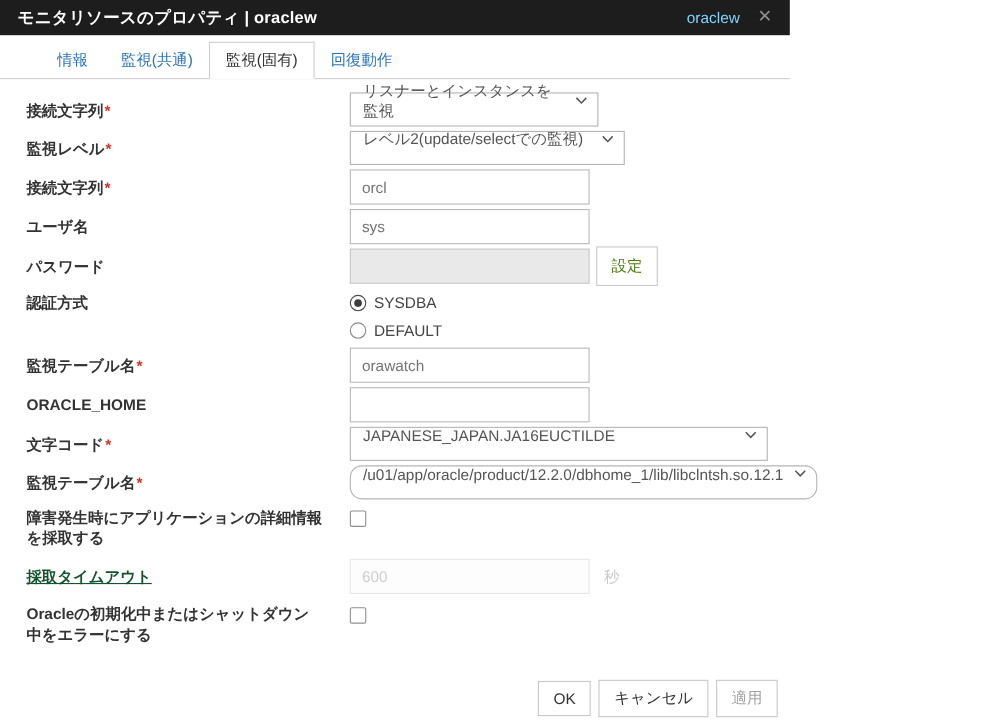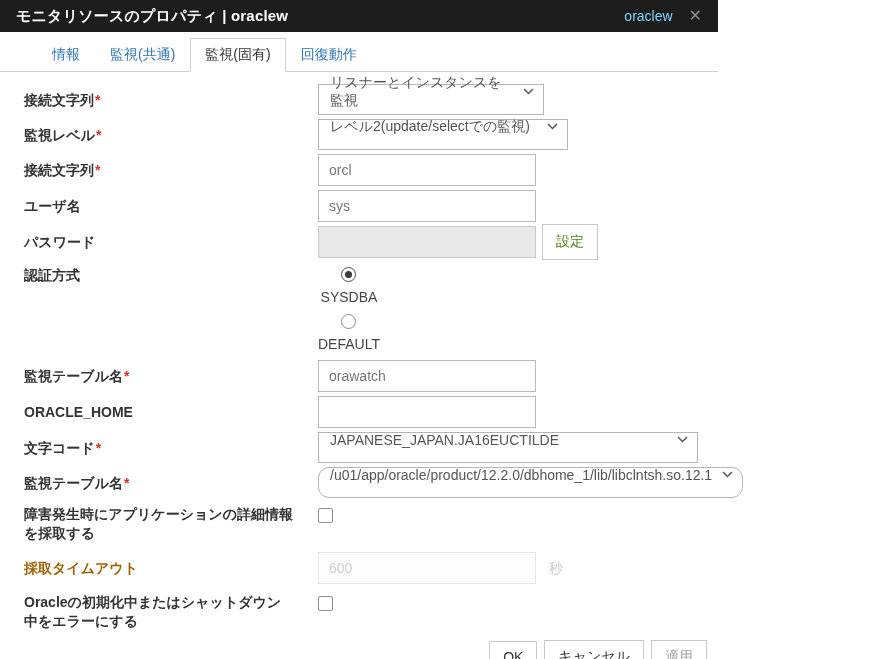--- a/index.html
+++ b/index.html
@@ -34,21 +34,21 @@
     font-weight: normal;
   }
 
   
   .form { padding-top: 12px; flex: 1 1 auto; }
   .row { display: flex; align-items: flex-start; padding-left: 24px; margin-bottom: 4px; }
   .lbl {
     flex: 0 0 294px; padding: 7px 24px 0 0; font-size: 14px; font-weight: bold; color: #333;
     line-height: 1.35;
   }
-  .lbl.disabled { color: #a16207; }
+  .lbl.disabled { color: #14532d; text-decoration: underline; }
   .req { color: #cf3527; font-weight: bold; margin-left: 1px; }
 
   .selectbox {
     display: inline-flex; align-items: center; justify-content: space-between;
     height: 31px; border: 1px solid #b5b5b5; background: #fff; padding: 0 9px 16px 11px;
     font-size: 14px; color: #555; cursor: pointer;
   }
   .selectbox .chev { margin-left: 10px; display: inline-flex; }
   .w-method  { width: 226px; }
   .w-level   { width: 250px; }
@@ -66,21 +66,21 @@
   .setbtn {
     height: 36px; margin-left: 6px; margin-top: -2px; padding: 0 13px;
     border: 1px solid #c9c9c9; background: #fff; font-size: 14px; color: #4d7c0f; cursor: pointer;
     font-family: "Liberation Sans", "DejaVu Sans", sans-serif;
   }
 
   .unit { font-size: 14px; color: #c9c9c9; margin-left: 13px; padding-top: 8px; }
 
   
   .radiogroup { display: flex; flex-direction: column; gap: 9px; padding-top: 3px; margin-bottom: 4px; }
-  .radioitem { display: flex; align-items: center; gap: 7px; cursor: pointer; flex-direction: column; }
+  .radioitem { display: flex; align-items: center; gap: 7px; cursor: pointer; }
   .radio {
     width: 15px; height: 15px; border-radius: 50%; border: 1px solid #8a8a8a; background: #fff;
     display: inline-flex; align-items: center; justify-content: center;
   }
   .radio.on { border-color: #4a4a4a; }
   .radio.on::after { content:""; width: 7px; height: 7px; border-radius: 50%; background: #3c3c3c; }
   .radiolabel { font-size: 14px; color: #444; }
 
   
   .checkbox {

